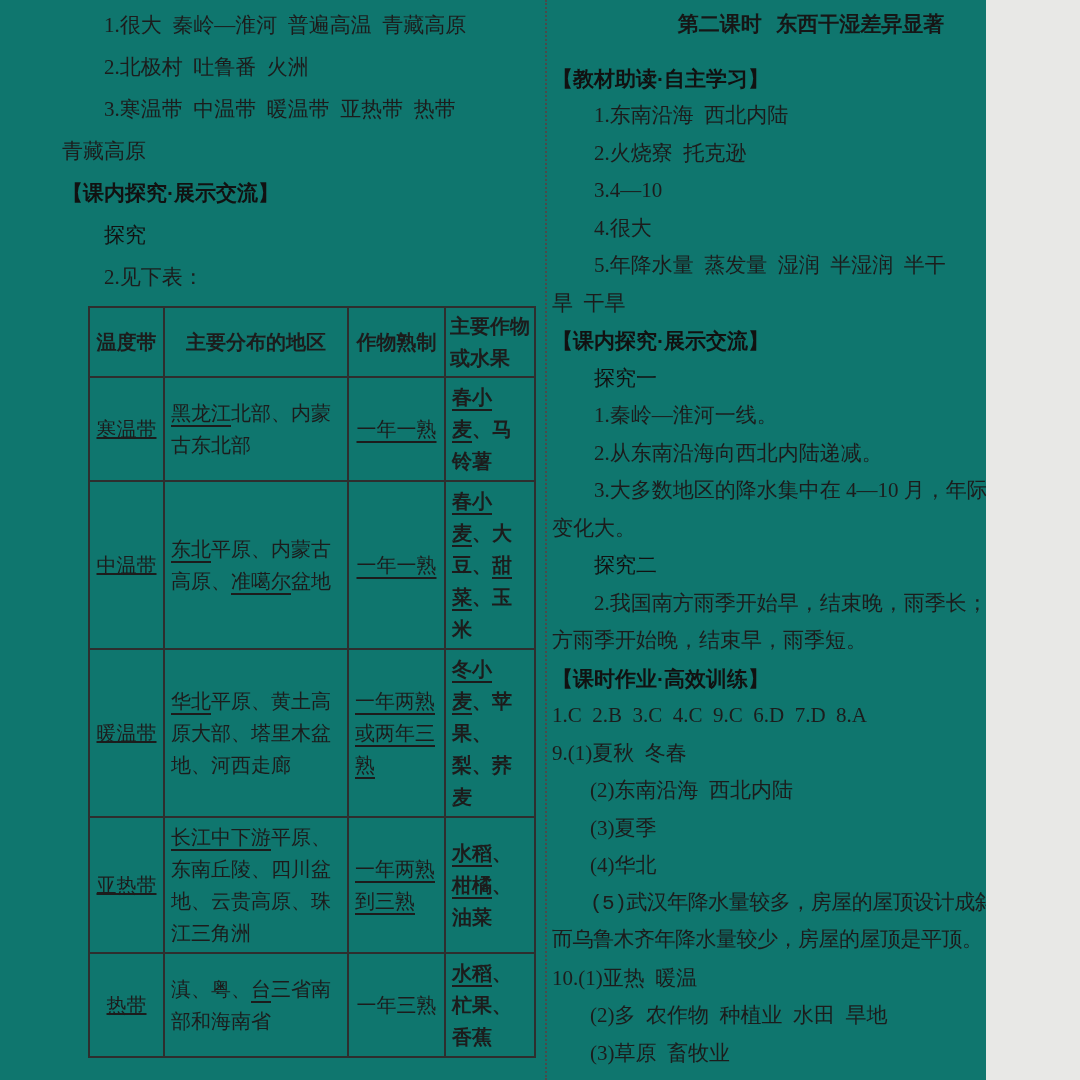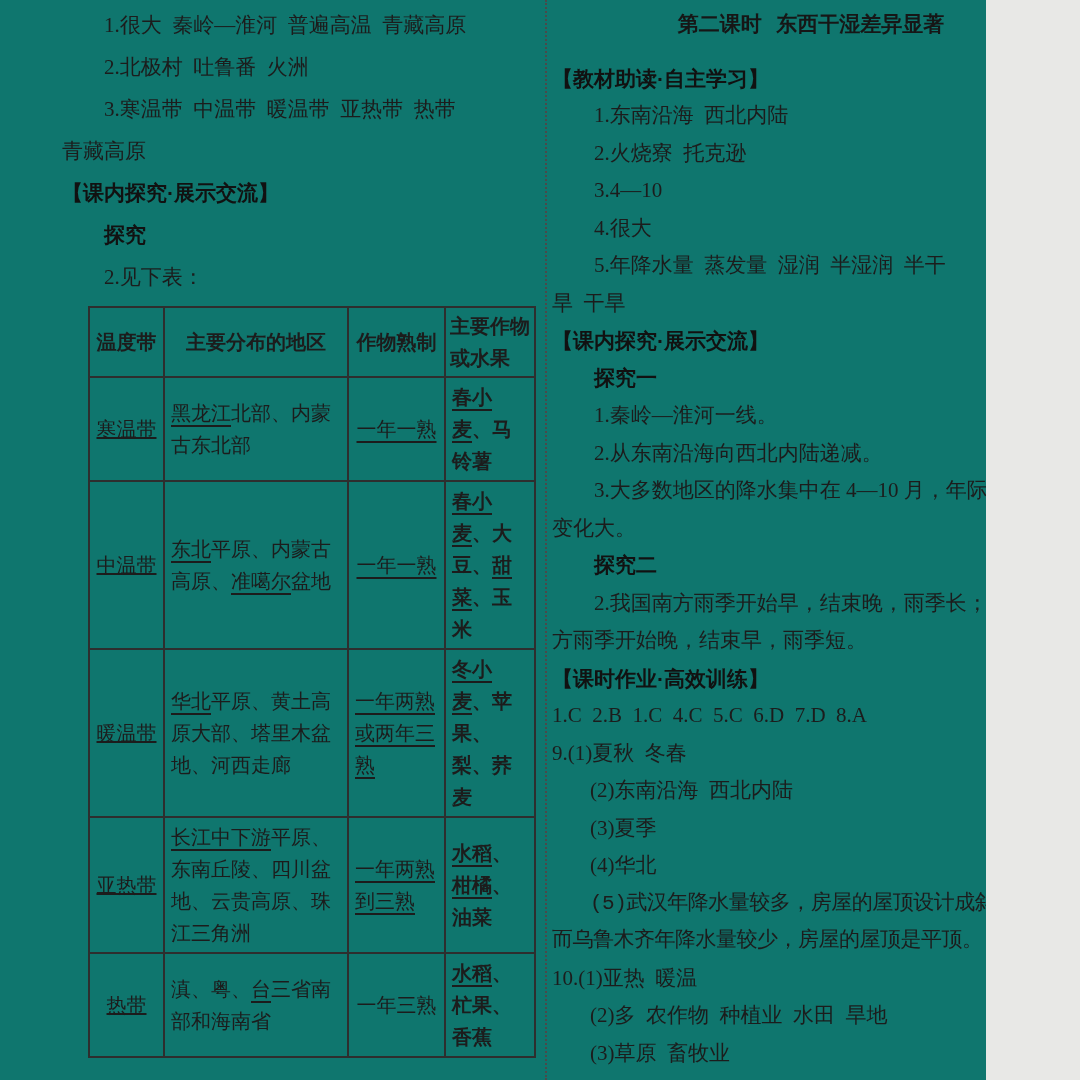--- a/index.html
+++ b/index.html
@@ -11,21 +11,21 @@
   
   .lcol{position:absolute;left:62px;top:4px;width:478px;}
   .rcol{position:absolute;left:552px;top:6px;width:518px;}
   p{margin:0;white-space:pre-wrap;}
   .lcol p{font-size:21px;line-height:42px;}
   .rcol p{font-size:21px;line-height:37.5px;}
   .ind2{text-indent:42px;}
   .ind1{text-indent:38px;}
   .hdr{font-family:Liberation Sans, sans-serif;font-weight:bold;
        font-size:21.5px;color:#111;}
-  .bold{font-family:"DejaVu Sans","Liberation Sans",sans-serif;font-weight:bold;color:#111;}
+  .bold{font-family:"DejaVu Sans","Liberation Sans",sans-serif;font-weight:normal;color:#111;}
   .title{font-family:"DejaVu Sans","Liberation Sans",sans-serif;font-weight:bold;
          text-align:center;font-size:22px;line-height:40px;margin-bottom:16px;color:#161616;}
   .tight{font-size:20px;letter-spacing:-0.5px;font-family:Liberation Mono, monospace;}
   
   table.crops{border-collapse:collapse;margin:8px 0 8px 26px;width:446px;
               table-layout:fixed;}
   table.crops th,table.crops td{border:2px solid #2e2e2e;font-size:20px;line-height:32px;
               padding:3px 6px;vertical-align:middle;word-break:break-all;}
   table.crops th{font-weight:bold;text-align:center;padding:2px 4px;}
   td.zone{text-align:center;text-decoration:underline;}
@@ -110,21 +110,21 @@
     <p class="hdr">【课内探究·展示交流】</p>
     <p class="bold ind2">探究一</p>
     <p class="ind2">1.秦岭—淮河一线。</p>
     <p class="ind2">2.从东南沿海向西北内陆递减。</p>
     <p class="ind2">3.大多数地区的降水集中在 4—10 月，年际
 变化大。</p>
     <p class="bold ind2">探究二</p>
     <p class="ind2">2.我国南方雨季开始早，结束晚，雨季长；北
 方雨季开始晚，结束早，雨季短。</p>
     <p class="hdr">【课时作业·高效训练】</p>
-    <p>1.C  2.B  1.C  4.C  5.C  6.D  7.D  8.A</p>
+    <p>1.C  2.B  3.C  4.C  9.C  6.D  7.D  8.A</p>
     <p>9.(1)夏秋  冬春</p>
     <p class="ind1">(2)东南沿海  西北内陆</p>
     <p class="ind1">(3)夏季</p>
     <p class="ind1">(4)华北</p>
     <p class="ind1 tight">(5)武汉年降水量较多，房屋的屋顶设计成斜坡形，
 而乌鲁木齐年降水量较少，房屋的屋顶是平顶。</p>
     <p>10.(1)亚热  暖温</p>
     <p class="ind1">(2)多  农作物  种植业  水田  旱地</p>
     <p class="ind1">(3)草原  畜牧业</p>
   </div>

